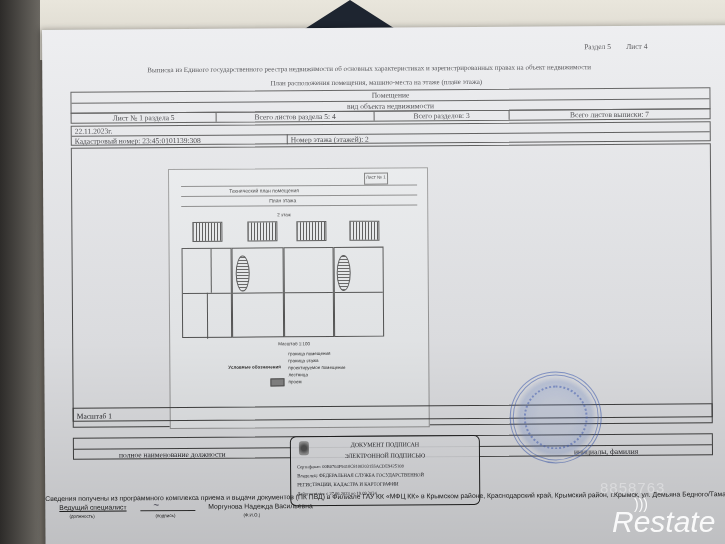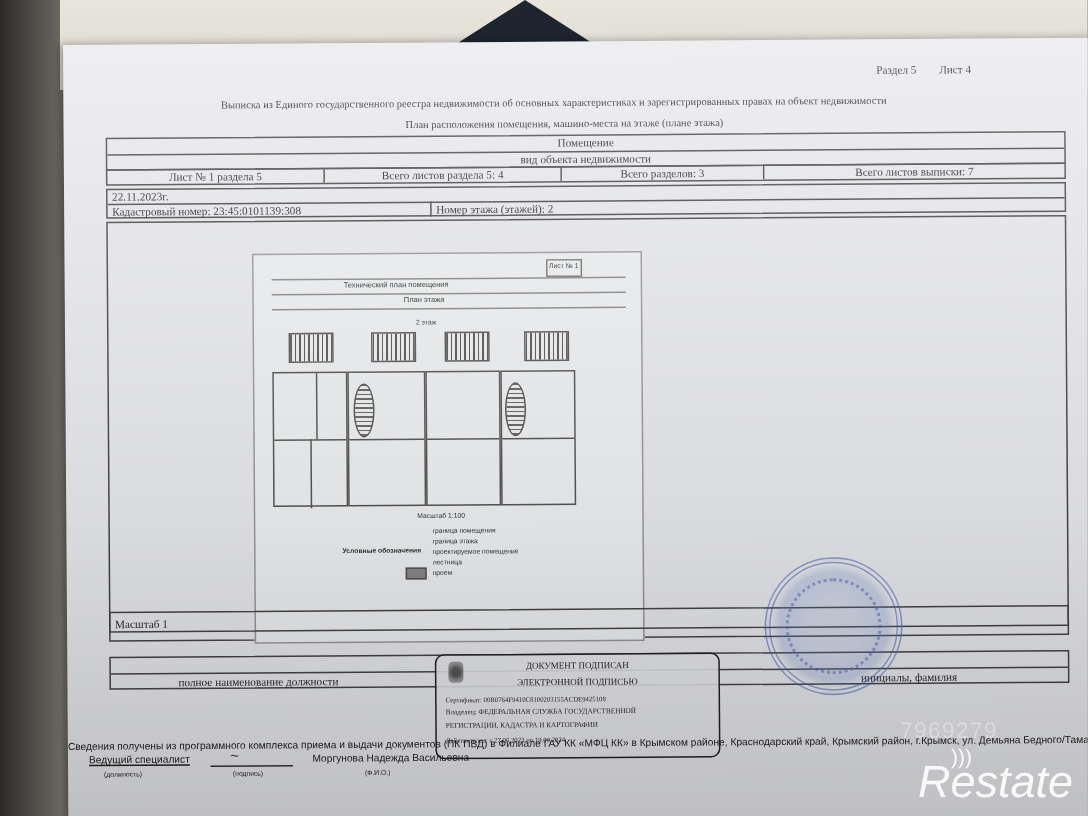--- a/index.html
+++ b/index.html
@@ -140,15 +140,15 @@
   <span class="footer" style="left:24px;top:484px;font-size:4.5px;">(должность)</span>
   <div class="line" style="left:95px;top:481px;width:55px;background:#333;"></div>
   <span class="footer" style="left:108px;top:470px;font-size:10px;font-style:italic;color:#334;">~</span>
   <span class="footer" style="left:110px;top:484px;font-size:4.5px;">(подпись)</span>
   <span class="footer" style="left:163px;top:474px;">Моргунова Надежда Васильевна</span>
   <span class="footer" style="left:198px;top:484px;font-size:4.5px;">(Ф.И.О.)</span>
 
   <div class="paper-shade"></div>
 </div>
 
-<span class="wmnum" style="left:600px;top:479px;">7969279</span>
+<span class="wmnum" style="left:600px;top:479px;">8858763</span>
 <span class="wm" style="left:612px;top:505px;font-size:30px;font-style:italic;">Restate</span>
 <span class="wm" style="left:634px;top:496px;font-size:14px;">)))</span>
 
 </body></html>

